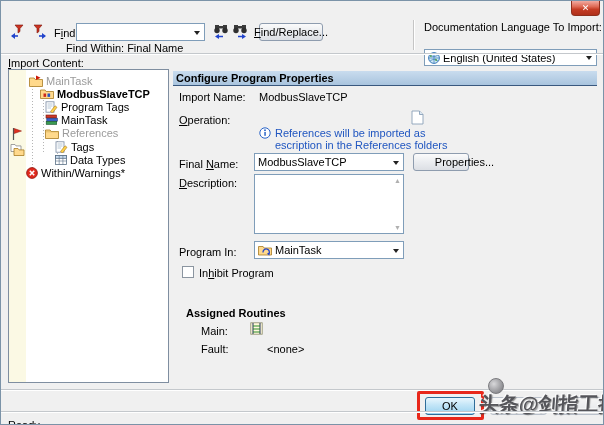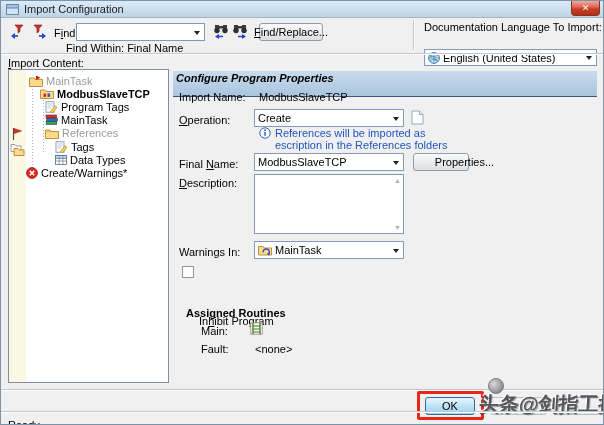--- a/index.html
+++ b/index.html
@@ -51,24 +51,24 @@
   }
   .tree-strip { position:absolute; left:0; top:0; width:17px; height:100%; background:#fbf9e4; }
   .tree-row { position:absolute; height:13px; display:flex; align-items:center; white-space:nowrap; }
   .tree-row .ticn { display:inline-flex; margin-right:3px; flex:0 0 auto; }
   .tree-row.dim { color:#9b9b9b; }
   .tree-row.bold { font-weight:bold; }
   .dots { position:absolute; width:1px;
     background-image:repeating-linear-gradient(to bottom,#b5b5b5 0 1px,transparent 1px 3px); }
   
   .prop-header {
-    position:absolute; left:172px; top:70px; width:424px; height:26px;
+    position:absolute; left:172px; top:70px; width:424px; height:15px;
     background:linear-gradient(#c9dcee,#a9c4de);
     border-bottom:1px solid #39587e;
-    font-weight:bold; padding:1px 0 0 3px;font-style:italic;
+    font-weight:bold; padding:1px 0 0 3px;
   }
   .info-text { color:#2056c0; }
   .descbox {
     position:absolute; left:253px; top:173px; width:150px; height:60px;
     background:#fff; border:1px solid #7f9db9;
   }
   .descbox .sar { position:absolute; right:2px; font-size:7px; color:#b0b0b0; line-height:7px; }
   .checkbox { position:absolute; width:12px; height:12px; background:#fff; border:1px solid #8b95a0; }
   .u { text-decoration:underline; }
   
@@ -94,29 +94,20 @@
     background:radial-gradient(circle at 35% 35%, #d8d8da, #909094 70%, #6e6e72);
     border:1px solid #7a7a7e;
   }
   .status { position:absolute; left:7px; top:418px; }
 </style>
 </head>
 <body>
 
 <div class="window">
 
-  <div class="titlebar">
-    <span class="ticon">
-        <svg width="13" height="11">
-          <rect x="0.5" y="0.5" width="12" height="10" fill="#cfe4f7" stroke="#6b87a8"></rect>
-          <rect x="0.5" y="0.5" width="12" height="3.5" fill="#9fc0df" stroke="#6b87a8"></rect>
-        </svg>
-      </span>
-    <span class="title-text">Import Configuration</span>
-  </div>
   <div class="close-btn">✕</div>
 
   <span class="abs" style="left:8px;top:23px;"><svg width="17" height="15">
         <path d="M6 1 h8 l-3 3.5 v3 l-2 1.5 v-4.5 z" fill="#cc3322" stroke="#7a150a" stroke-width="0.6"></path>
         <path d="M9 12 H3" stroke="#2244cc" stroke-width="1.6"></path>
         <path d="M6 9 L2 12 L6 15 Z" fill="#2244cc"></path>
       </svg></span>
   <span class="abs" style="left:30px;top:23px;"><svg width="17" height="15">
         <path d="M3 1 h8 l-3 3.5 v3 l-2 1.5 v-4.5 z" fill="#cc3322" stroke="#7a150a" stroke-width="0.6"></path>
         <path d="M8 12 h6" stroke="#2244cc" stroke-width="1.6"></path>
@@ -247,34 +238,30 @@
         </span>
         <span>Data Types</span>
       </div>
       <div class="tree-row" style="top: 96.4px; left: 17px;">
         <span class="ticn">
           <svg width="12" height="12">
             <circle cx="6" cy="6" r="5.4" fill="#e02a1e" stroke="#8e1008" stroke-width="0.8"></circle>
             <path d="M3.8 3.8 L8.2 8.2 M8.2 3.8 L3.8 8.2" stroke="#fff" stroke-width="1.6"></path>
           </svg>
         </span>
-        <span>Create/Warnings*</span>
+        <span>Within/Warnings*</span>
       </div>
     </div>
 
   <div class="prop-header">Configure Program Properties</div>
 
   <span class="lbl" style="left:178px;top:90px;">Import Name:</span>
   <span class="lbl" style="left:258px;top:90px;">ModbusSlaveTCP</span>
 
   <span class="lbl" style="left:178px;top:113px;"><span class="u">O</span>peration:</span>
-  <div class="combo" style="left:253px;top:108px;width:150px;">
-    <span>Create</span>
-    <span class="dd"></span>
-  </div>
   <span class="abs" style="left:410px;top:109px;"><svg width="13" height="15">
         <path d="M1 1 h7.5 l3.5 3.5 v9.5 h-11 z" fill="#fff" stroke="#8aa0b8" stroke-width="0.9"></path>
         <path d="M8.5 1 v3.5 h3.5" fill="#dce8f4" stroke="#8aa0b8" stroke-width="0.9"></path>
       </svg></span>
 
   <span class="abs" style="left:258px;top:126px;"><svg width="12" height="12">
         <circle cx="6" cy="6" r="5.2" fill="#fff" stroke="#2a64c8" stroke-width="1"></circle>
         <rect x="5.3" y="5" width="1.5" height="3.8" fill="#2a64c8"></rect>
         <circle cx="6" cy="3.2" r="0.95" fill="#2a64c8"></circle>
       </svg></span>
@@ -288,45 +275,45 @@
   </div>
   <div class="btn" style="left:412px;top:152px;width:56px;padding-left:47px;">Properties...</div>
 
   <span class="lbl" style="left:178px;top:176px;"><span class="u">D</span>escription:</span>
   <div class="descbox">
     <span></span>
     <span class="sar" style="top:2px;">▲</span>
     <span class="sar" style="bottom:2px;">▼</span>
   </div>
 
-  <span class="lbl" style="left:178px;top:245px;">Warnings In:</span>
+  <span class="lbl" style="left:178px;top:245px;">Program In:</span>
   <div class="combo" style="left:253px;top:240px;width:150px;">
     <span class="cicon">
         <svg width="14" height="12">
           <path d="M0.5 2.5 h4.6 l1 1.5 h7.4 v7 h-13 z" fill="#ffd98c" stroke="#a87b22" stroke-width="0.8"></path>
           <path d="M5 8.5 a3.2 3.2 0 1 1 5.8 1.5" stroke="#2244cc" stroke-width="1.3" fill="none"></path>
           <path d="M11.8 8.2 l-0.4 3.2 -2.6 -1.6 z" fill="#2244cc"></path>
         </svg>
       </span>
     <span>MainTask</span>
     <span class="dd"></span>
   </div>
 
   <div class="checkbox" style="left:181px;top:265px;"></div>
-  <span class="lbl" style="left:198px;top:266px;margin-top:48px;">In<span class="u">h</span>ibit Program</span>
+  <span class="lbl" style="left:198px;top:266px;">In<span class="u">h</span>ibit Program</span>
 
   <span class="lbl" style="left:185px;top:306px;font-weight:bold;">Assigned Routines</span>
   <span class="lbl" style="left:200px;top:324px;">Main:</span>
   <span class="abs" style="left:249px;top:321px;"><svg width="13" height="13">
         <rect x="0.8" y="0.8" width="11.4" height="11.4" fill="#fff8dc" stroke="#8a8a6a" stroke-width="0.8"></rect>
         <path d="M3 1 v11 M10 1 v11" stroke="#334466" stroke-width="1.1"></path>
         <path d="M3 4 h7 M3 7 h7 M3 10 h7" stroke="#2a8a2a" stroke-width="1"></path>
       </svg></span>
   <span class="lbl" style="left:200px;top:342px;">Fault:</span>
-  <span class="lbl" style="left:254px;top:342px;">&lt;none&gt;</span>
+  <span class="lbl" style="left:266px;top:342px;">&lt;none&gt;</span>
 
   <div class="hsep" style="top:388px;"></div>
 
   <div class="btn ghost-btn" style="left:489px;top:396px;width:57px;"></div>
   <div class="btn ghost-btn" style="left:553px;top:396px;width:47px;"></div>
 
   <div class="ok-btn">OK</div>
   <div class="red-annotation"></div>
 
   <div class="wm-badge"></div>

